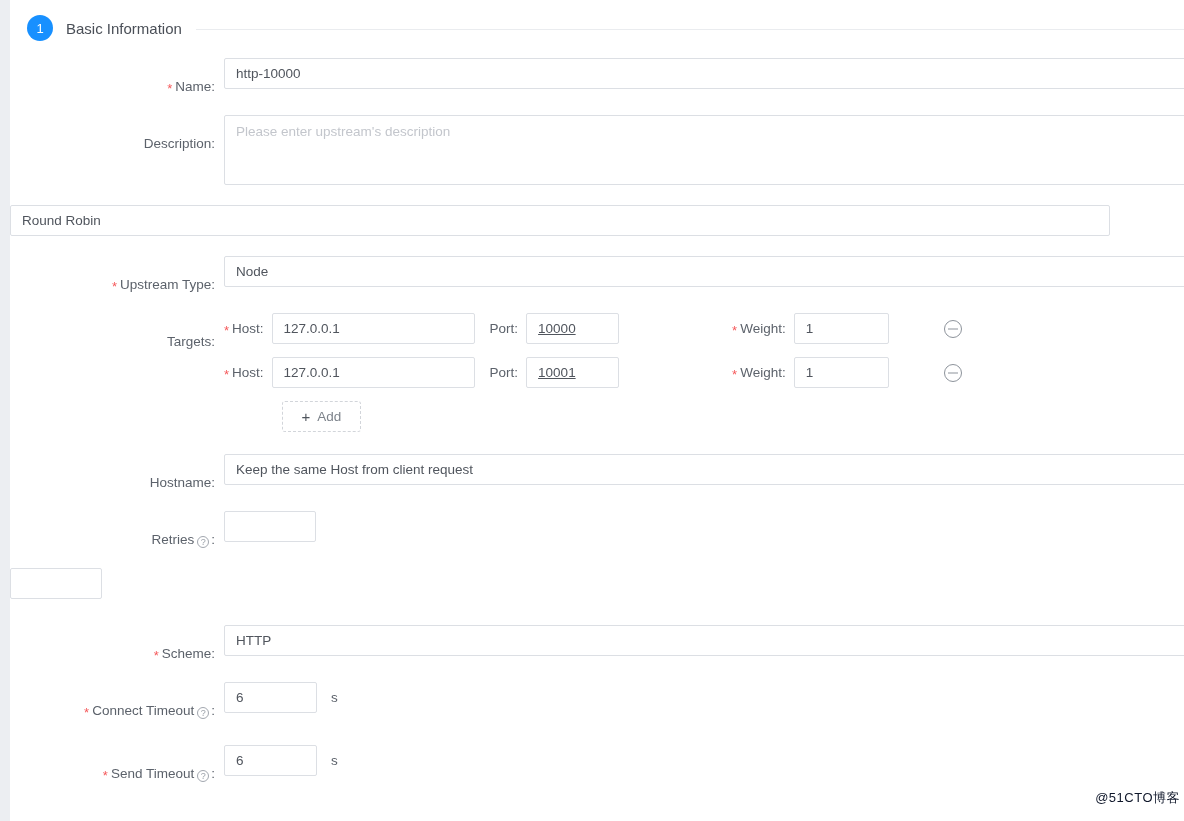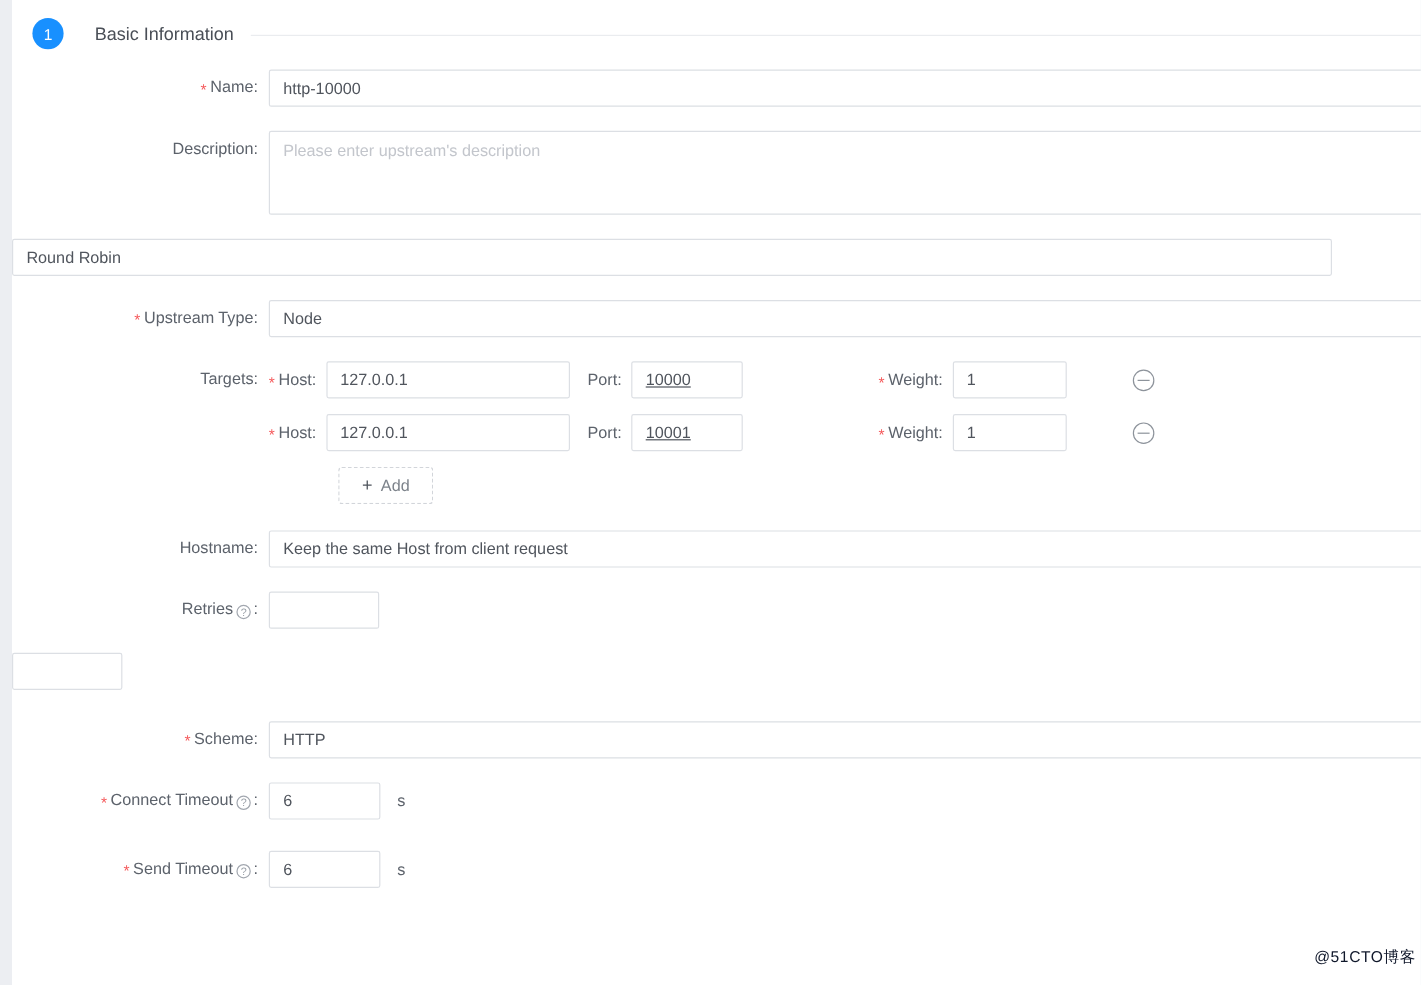--- a/index.html
+++ b/index.html
@@ -37,21 +37,21 @@
     border-radius: 50%;
     background: #1890ff;
     color: #ffffff;
     font-size: 13px;
     display: flex;
     align-items: center;
     justify-content: center;
     flex: 0 0 auto;
   }
   .step-title {
-    margin-left: 26px;
+    margin-left: 13px;
     font-size: 15px;
     color: #4a4f57;
     white-space: nowrap;
   }
   .step-rule {
     flex: 1 1 auto;
     height: 1px;
     background: #eaecef;
     margin-left: 14px;
     margin-right: 0;
@@ -72,20 +72,21 @@
   .label {
     width: 214px;
     flex: 0 0 214px;
     text-align: right;
     font-size: 13.5px;
     color: #5c626b;
     padding-top: 7px;
     padding-right: 9px;
     white-space: nowrap;
     line-height: 16px;
+    margin-top: 14px;
   }
   .label .req {
     color: #f5595b;
     font-size: 13px;
     margin-right: 3px;
     position: relative;
     top: 2px;
   }
   .qmark {
     display: inline-block;

